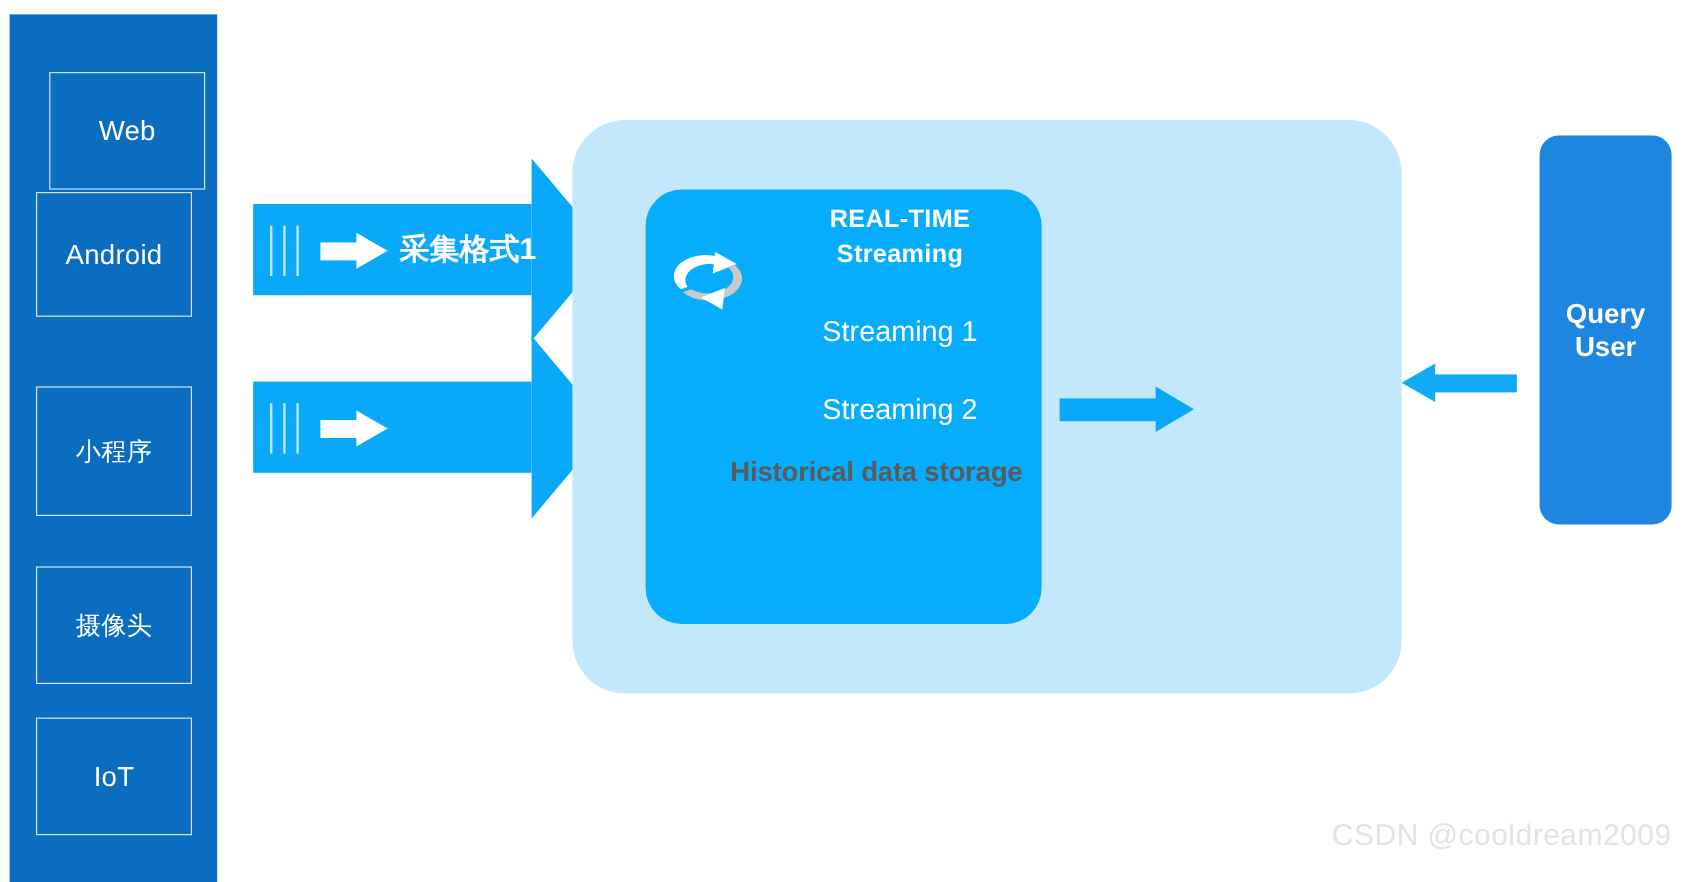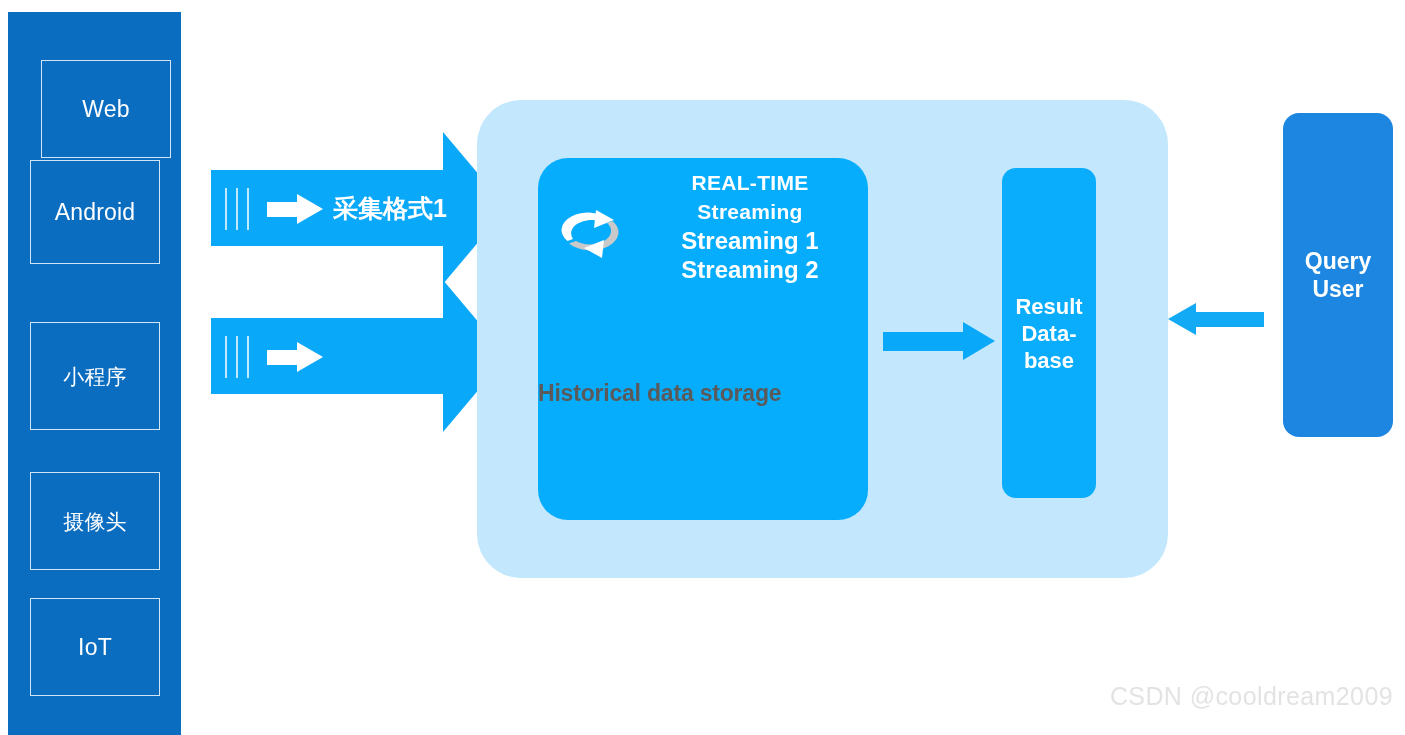--- a/index.html
+++ b/index.html
@@ -123,27 +123,28 @@
     color:#ffffff;
   }
   .st-head{
     font-size:21px;
     font-weight:bold;
     line-height:29px;
     letter-spacing:.3px;
   }
   .st-item{
     font-size:24px;
-    font-weight:bold;
+    font-weight:normal;
     line-height:29px;
+    margin-top:36px;
   }
   #historical-label{
     position:absolute;
-    left:0; right:0; top:222px;
-    text-align:left;
+    left:0; right:16px; top:222px;
+    text-align:right;
     color:#5a5a5a;
     font-size:23px;
     font-weight:bold;
     letter-spacing:-.2px;
   }
 
   
   #flow-arrow{
     position:absolute;
     left:883px; top:322px;
@@ -310,27 +311,20 @@
     </div>
 
     <div id="historical-label">Historical data storage</div>
   </div>
 
   <div id="flow-arrow">
     <div class="fa-body"></div>
     <div class="fa-head"></div>
   </div>
 
-  <div id="result-db">
-    <div class="db-label">
-      <div>Result</div>
-      <div>Data-</div>
-      <div>base</div>
-    </div>
-  </div>
 
   <div id="query-arrow">
     <div class="qa-body"></div>
     <div class="qa-head"></div>
   </div>
 
   <div id="query-user">
     <div class="qu-label">
       <div>Query</div>
       <div>User</div>

